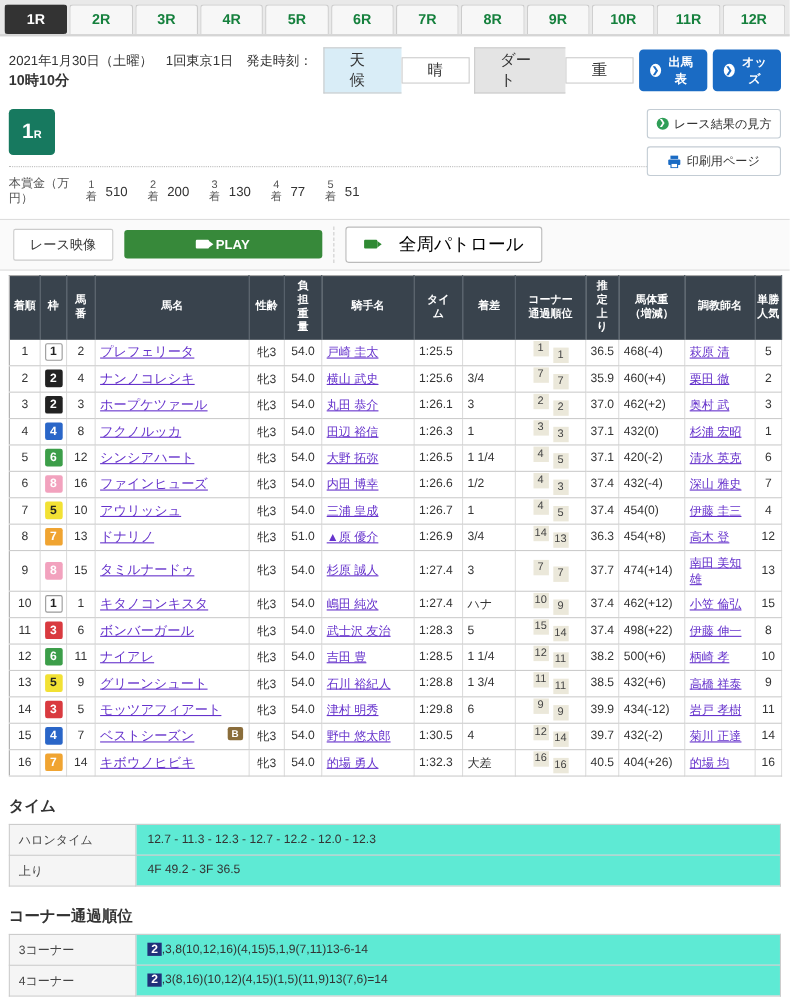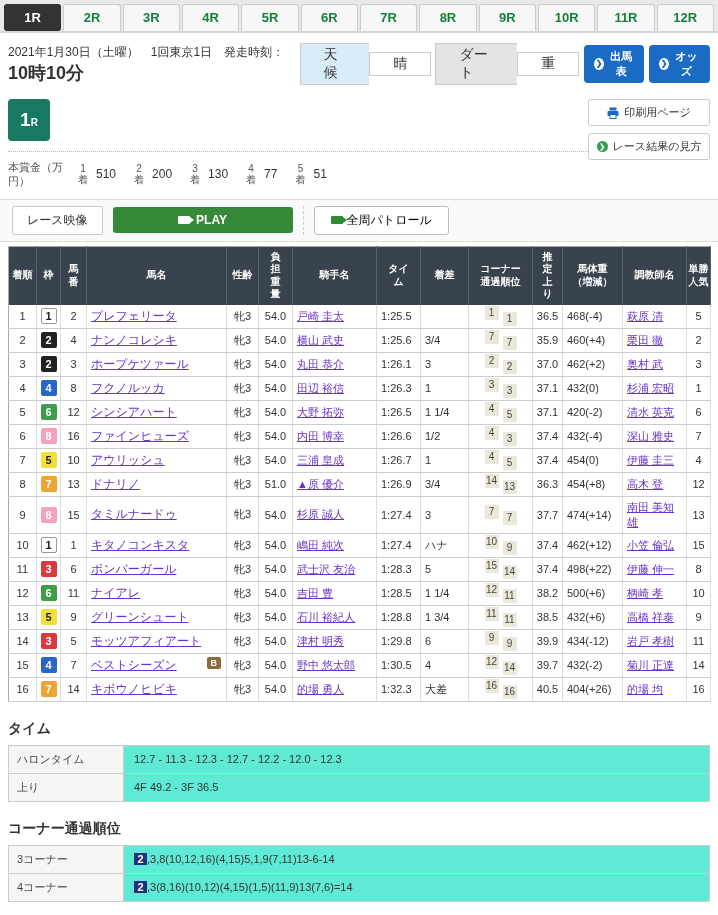--- a/index.html
+++ b/index.html
@@ -10,21 +10,21 @@
   
   .tabbar { display:flex; gap:2px; background:#e9e9e9; padding:4px 4px 0 4px; border-bottom:2px solid #d5d5d5; }
   .tab { flex:1; text-align:center; font-size:13px; font-weight:bold; color:#15803d;
          background:#f7f7f7; border:1px solid #ccc; border-bottom:none; border-radius:3px 3px 0 0;
          padding:5px 0 6px; cursor:pointer; }
   .tab.active { background:#333; color:#fff; border-color:#333; border-radius:3px; }
 
   
   .inforow { display:flex; align-items:center; padding:10px 8px 6px; }
   .dateline { font-size:12px; }
-  .dateline b { font-size:18px; }
+  .dateline b { font-size:13px; }
   .wtag { display:inline-block; font-size:14px; padding:2px 23px; border:1px solid #ccc; margin-left:4px; vertical-align:1px; }
   .wtag.lbl-blue { background:#d9edf7; border-right:none; margin-right:0; }
   .wtag.lbl-gray { background:#e4e4e4; border-right:none; margin-right:0; }
   .wtag.val { background:#fff; margin-left:0; }
   .spacer { flex:1; }
   .bluebtn { display:inline-flex; align-items:center; gap:4px; background:#1a6bc4; color:#fff; font-size:11px; font-weight:bold;
              border:none; border-radius:4px; padding:4px 10px; margin-left:5px; cursor:pointer; }
   .bcirc { display:inline-block; width:12px; height:12px; line-height:12px; background:#fff; color:#1a6bc4;
            border-radius:50%; font-size:8px; text-align:center; font-weight:bold; }
 
@@ -49,22 +49,22 @@
   .prank { text-align:center; font-size:10px; color:#555; line-height:1.1; margin-right:8px; }
   .pamount { font-size:12px; color:#333; }
 
   
   .videobar { display:flex; align-items:center; background:#fafafa; border-top:1px solid #ddd; border-bottom:1px solid #ddd;
               padding:6px 12px; gap:10px; }
   .vlabel { background:#fff; border:1px solid #ccc; border-radius:2px; font-size:12px; padding:5px 14px; }
   .playbtn { display:inline-flex; align-items:center; justify-content:center; gap:6px; width:180px; background:#37893a; color:#fff;
              font-size:12px; font-weight:bold; border:none; border-radius:3px; padding:6px 0; cursor:pointer; }
   .vdivider { width:0; border-left:1px dashed #ccc; align-self:stretch; }
-  .patrolbtn { display:inline-flex; align-items:center; gap:4px; background:#fff; border:1px solid #bbb; border-radius:3px;
-               font-size:12px; padding:5px 16px; cursor:pointer; }
+  .patrolbtn { display:inline-flex; align-items:center; gap:20px; background:#fff; border:1px solid #bbb; border-radius:3px;
+               font-size:16px; padding:5px 16px; cursor:pointer; }
   .cam { display:inline-block; width:12px; height:8px; position:relative; background:#fff; border-radius:1px; }
   .cam::after { content:""; position:absolute; right:-4px; top:1px; border-left:4px solid #fff;
                 border-top:3px solid transparent; border-bottom:3px solid transparent; }
   .cam.green { background:#2f8a33; } .cam.green::after { border-left-color:#2f8a33; }
 
   
   .results { width:702px; margin:4px 8px 0; border-collapse:collapse; table-layout:fixed; border:1px solid #aaa; }
   .results th { background:#39434d; color:#fff; font-size:10px; font-weight:bold; text-align:center;
                 border-right:1px solid #59636d; padding:4px 1px; white-space:pre-line; line-height:1.25; vertical-align:middle; }
   .results td { font-size:11px; border-right:1px solid #ddd; border-bottom:1px solid #ccc; padding:3px 2px; height:23px;
@@ -151,30 +151,30 @@
     <span>オッズ</span>
   </button>
 </div>
 
 <div class="racehead">
   <div class="titlerow">
     <div class="rbadge"><span>1</span><small>R</small></div>
   </div>
   <div class="sidebtns">
     <button class="whitebtn">
+      <span class="gcirc">❯</span>
+      <span>レース結果の見方</span>
+    </button>
+    <button class="whitebtn">
       <svg width="12" height="12" viewBox="0 0 12 12">
           <rect x="2.5" y="0.5" width="7" height="3" fill="#1a6bc4"></rect>
           <rect x="0.5" y="4" width="11" height="5" rx="1" fill="#1a6bc4"></rect>
           <rect x="3" y="7.5" width="6" height="4" fill="#fff" stroke="#1a6bc4"></rect>
         </svg>
       <span>印刷用ページ</span>
-    </button>
-    <button class="whitebtn">
-      <span class="gcirc">❯</span>
-      <span>レース結果の見方</span>
     </button>
   </div>
   <div class="prizerow">
     <div class="prizelabel">本賞金（万円）</div>
     <div style="display:flex">
 
         <div class="prize">
           <div class="prank">
             <div>1</div>
             <div>着</div>

